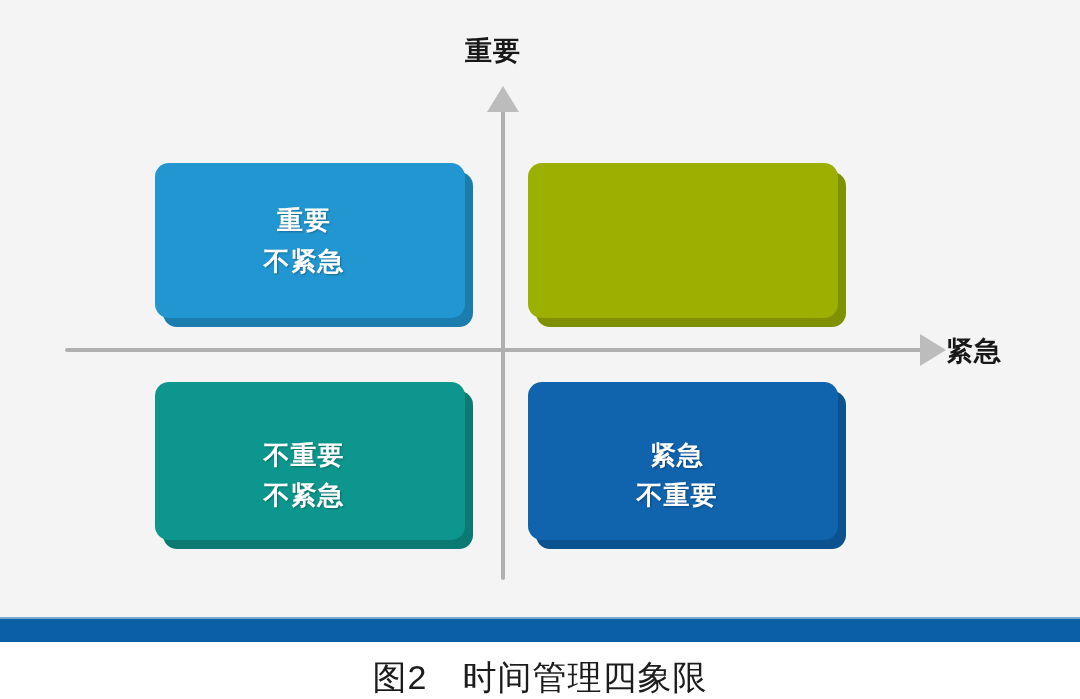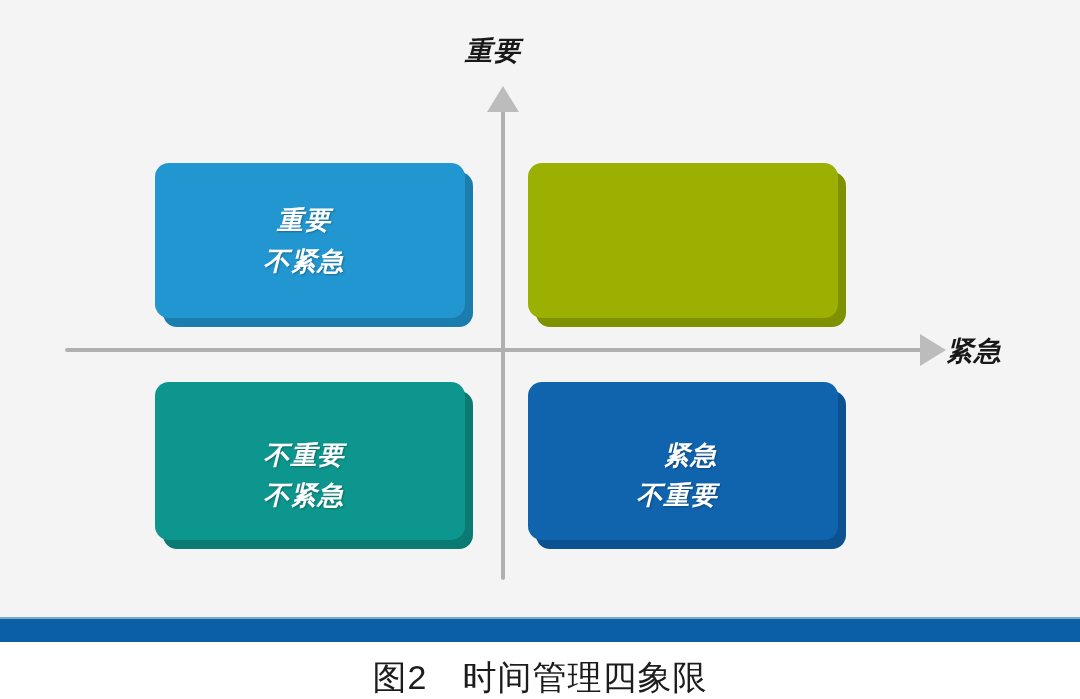--- a/index.html
+++ b/index.html
@@ -22,21 +22,20 @@
   }
 
   
   .diagram-area {
     position: absolute;
     left: 0;
     top: 0;
     width: 1080px;
     height: 617px;
     background: #f4f4f4;
-    font-style: italic;
   }
 
   
   .axis-h {
     position: absolute;
     left: 65px;
     top: 348px;
     width: 862px;
     height: 4px;
     background: #b0b0b0;
@@ -132,21 +131,21 @@
   }
 
   #quad-tl { left: 155px; top: 163px; width: 310px; height: 155px; }
   #quad-tr { left: 528px; top: 163px; width: 310px; height: 155px; }
   #quad-bl { left: 155px; top: 382px; width: 310px; height: 158px; }
   #quad-br { left: 528px; top: 382px; width: 310px; height: 158px; }
 
   
   #quad-tl .quad-text, #quad-bl .quad-text { transform: translateX(-6px); }
   #quad-tr .quad-text, #quad-br .quad-text { transform: translateX(-4px); }
-  #quad-bl .quad-text, #quad-br .quad-text { transform: translate(-6px, 14px); text-align: right; }
+  #quad-bl .quad-text, #quad-br .quad-text { transform: translate(-6px, 14px); }
 
   
   .footer-bar {
     position: absolute;
     left: 0;
     top: 617px;
     width: 1080px;
     height: 23px;
     background: #0b5fa5;
     border-top: 2px solid #7aa9cc;

